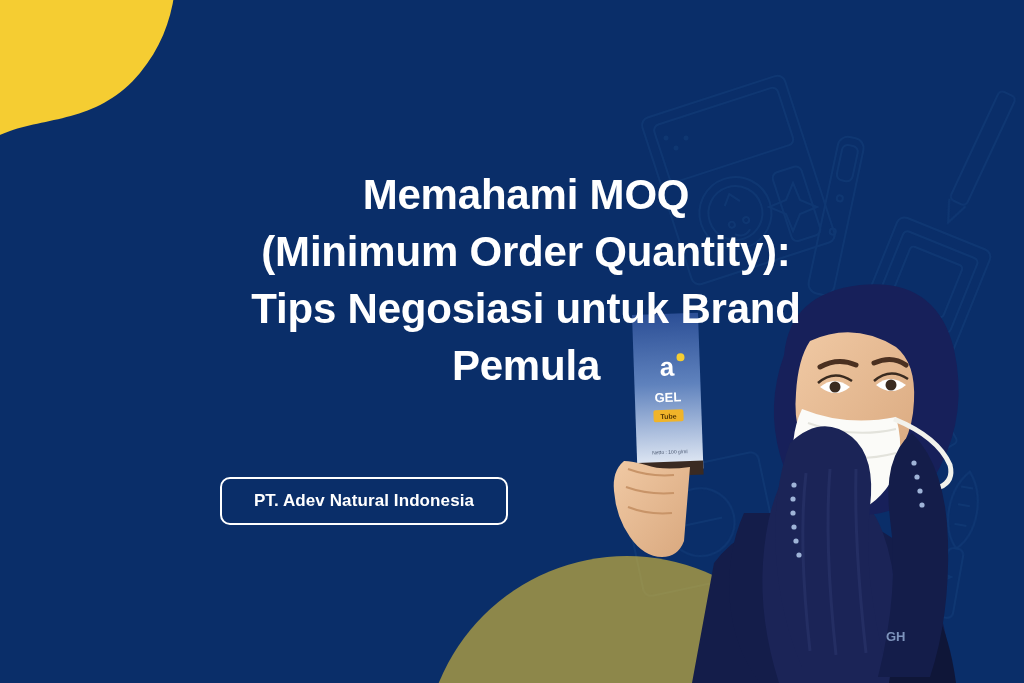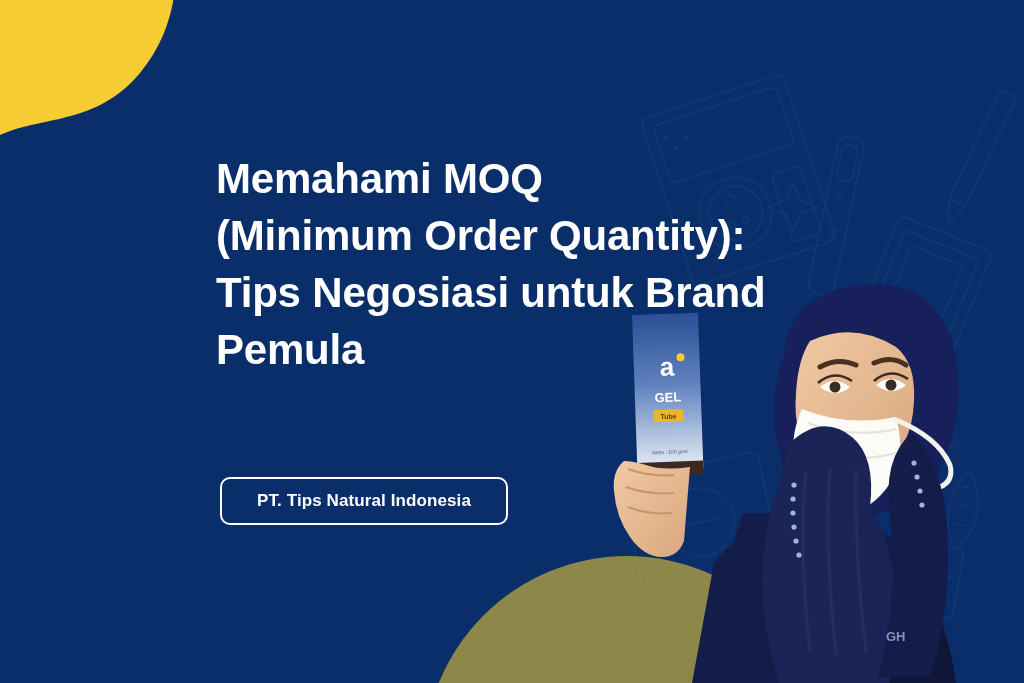--- a/index.html
+++ b/index.html
@@ -56,27 +56,28 @@
 
   
   .content {
     position: absolute;
     left: 216px;
     top: 150px;
     width: 620px;
     z-index: 6;
   }
   .title {
-    margin: 0;
+    margin: 16px;
     color: #ffffff;
     font-size: 42px;
     font-weight: bold;
     line-height: 57px;
     letter-spacing: -0.2px;
     white-space: pre-line;
+    text-align: center;
   }
   .badge {
     position: absolute;
     left: 220px;
     top: 477px;
     width: 288px;
     height: 48px;
     box-sizing: border-box;
     border: 2px solid #ffffff;
     border-radius: 10px;
@@ -261,16 +262,16 @@
   </svg>
 
   <div class="content">
     <h1 class="title">Memahami MOQ
 (Minimum Order Quantity):
 Tips Negosiasi untuk Brand
 Pemula</h1>
   </div>
 
   <div class="badge">
-    <span class="badge-label">PT. Tips Natural Indonesia</span>
+    <span class="badge-label">PT. Adev Natural Indonesia</span>
   </div>
 
 </div>
 
 </body></html>

